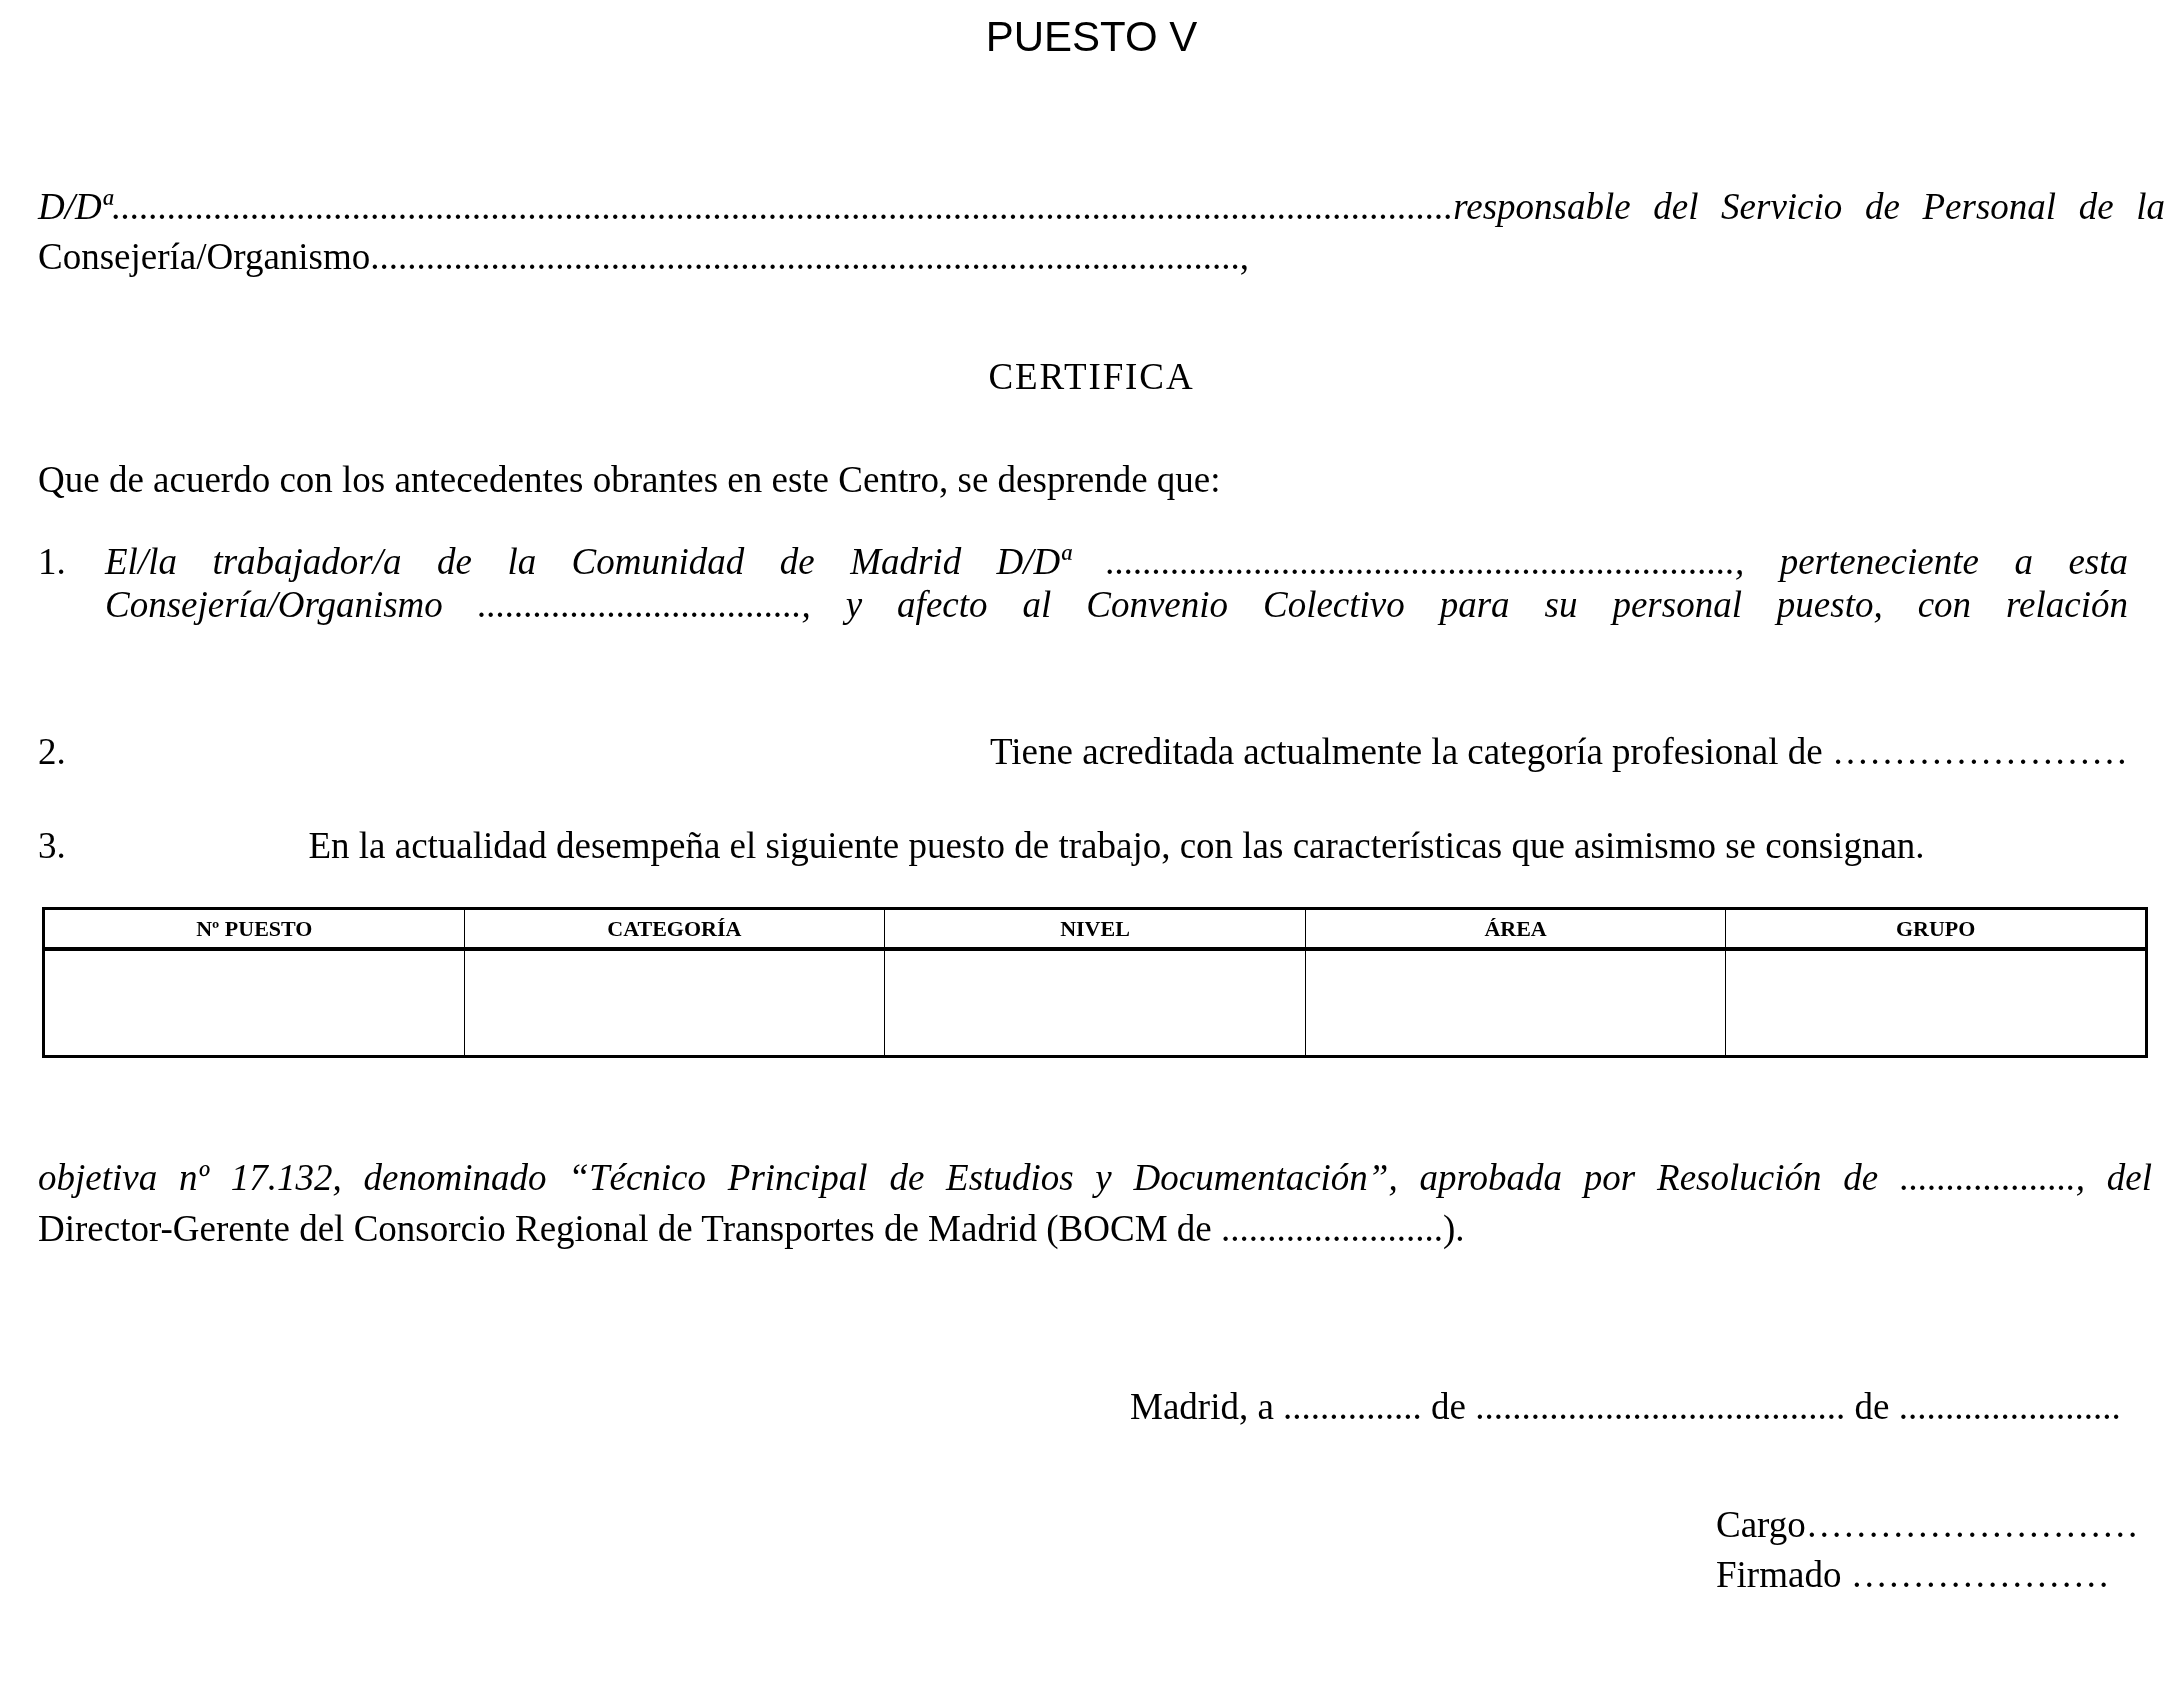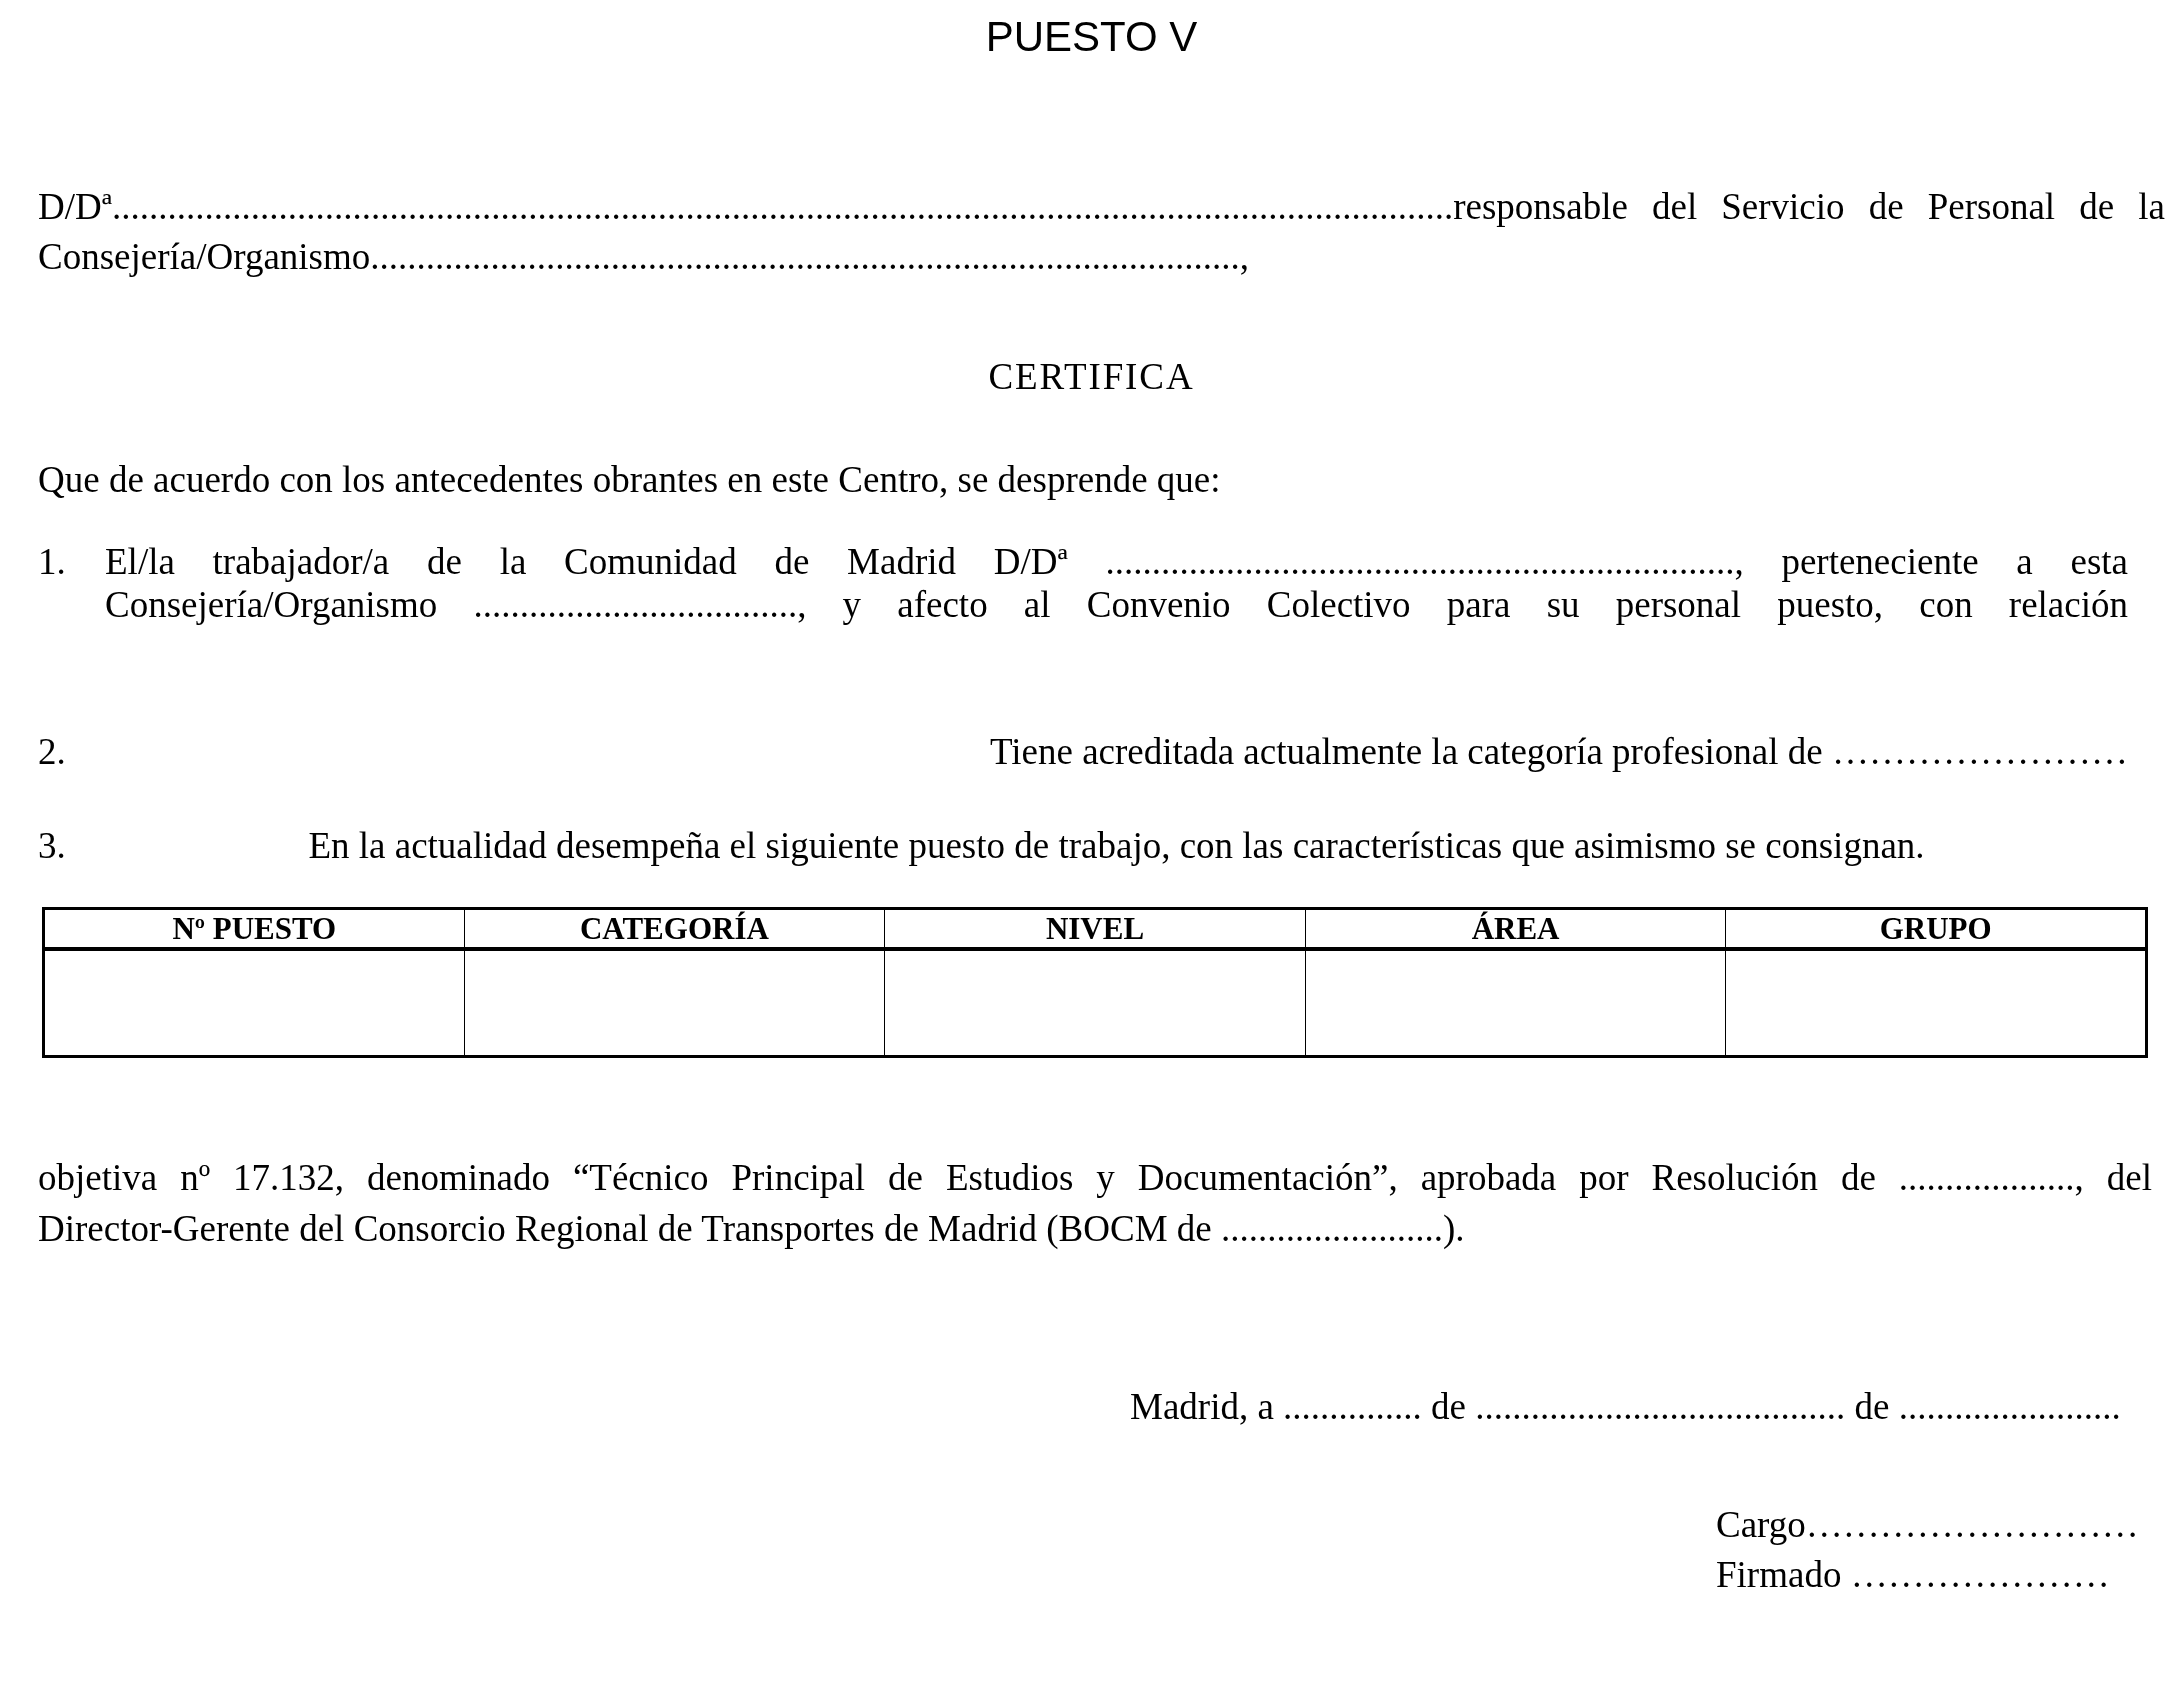--- a/index.html
+++ b/index.html
@@ -37,32 +37,32 @@
 
   .lead {
     top: 459px; left: 38px; width: 2127px;
     line-height: 42px;
   }
 
   .list-item { left: 38px; width: 2090px; }
   .item-number { position: absolute; left: 0; top: 0; line-height: 43px; }
   .item-body { margin-left: 67px; line-height: 43px; text-align: justify; }
 
-  .jl { text-align: justify; text-align-last: justify; }
+  .jl { text-align: justify; text-align-last: justify; font-style: italic; }
 
   .doc-table {
     top: 907px; left: 42px; width: 2106px;
     border-collapse: collapse;
     table-layout: fixed;
     border: 3.8px solid #000;
   }
   .doc-table th {
     border: 1.9px solid #000;
     border-bottom: 4.8px solid #000;
-    font-size: 31px;
+    font-size: 22px;
     font-weight: bold;
     height: 37px;
     padding: 0;
     text-align: center;
     vertical-align: middle;
   }
   .doc-table td {
     border: 1.9px solid #000;
     height: 104px;
     padding: 0;

